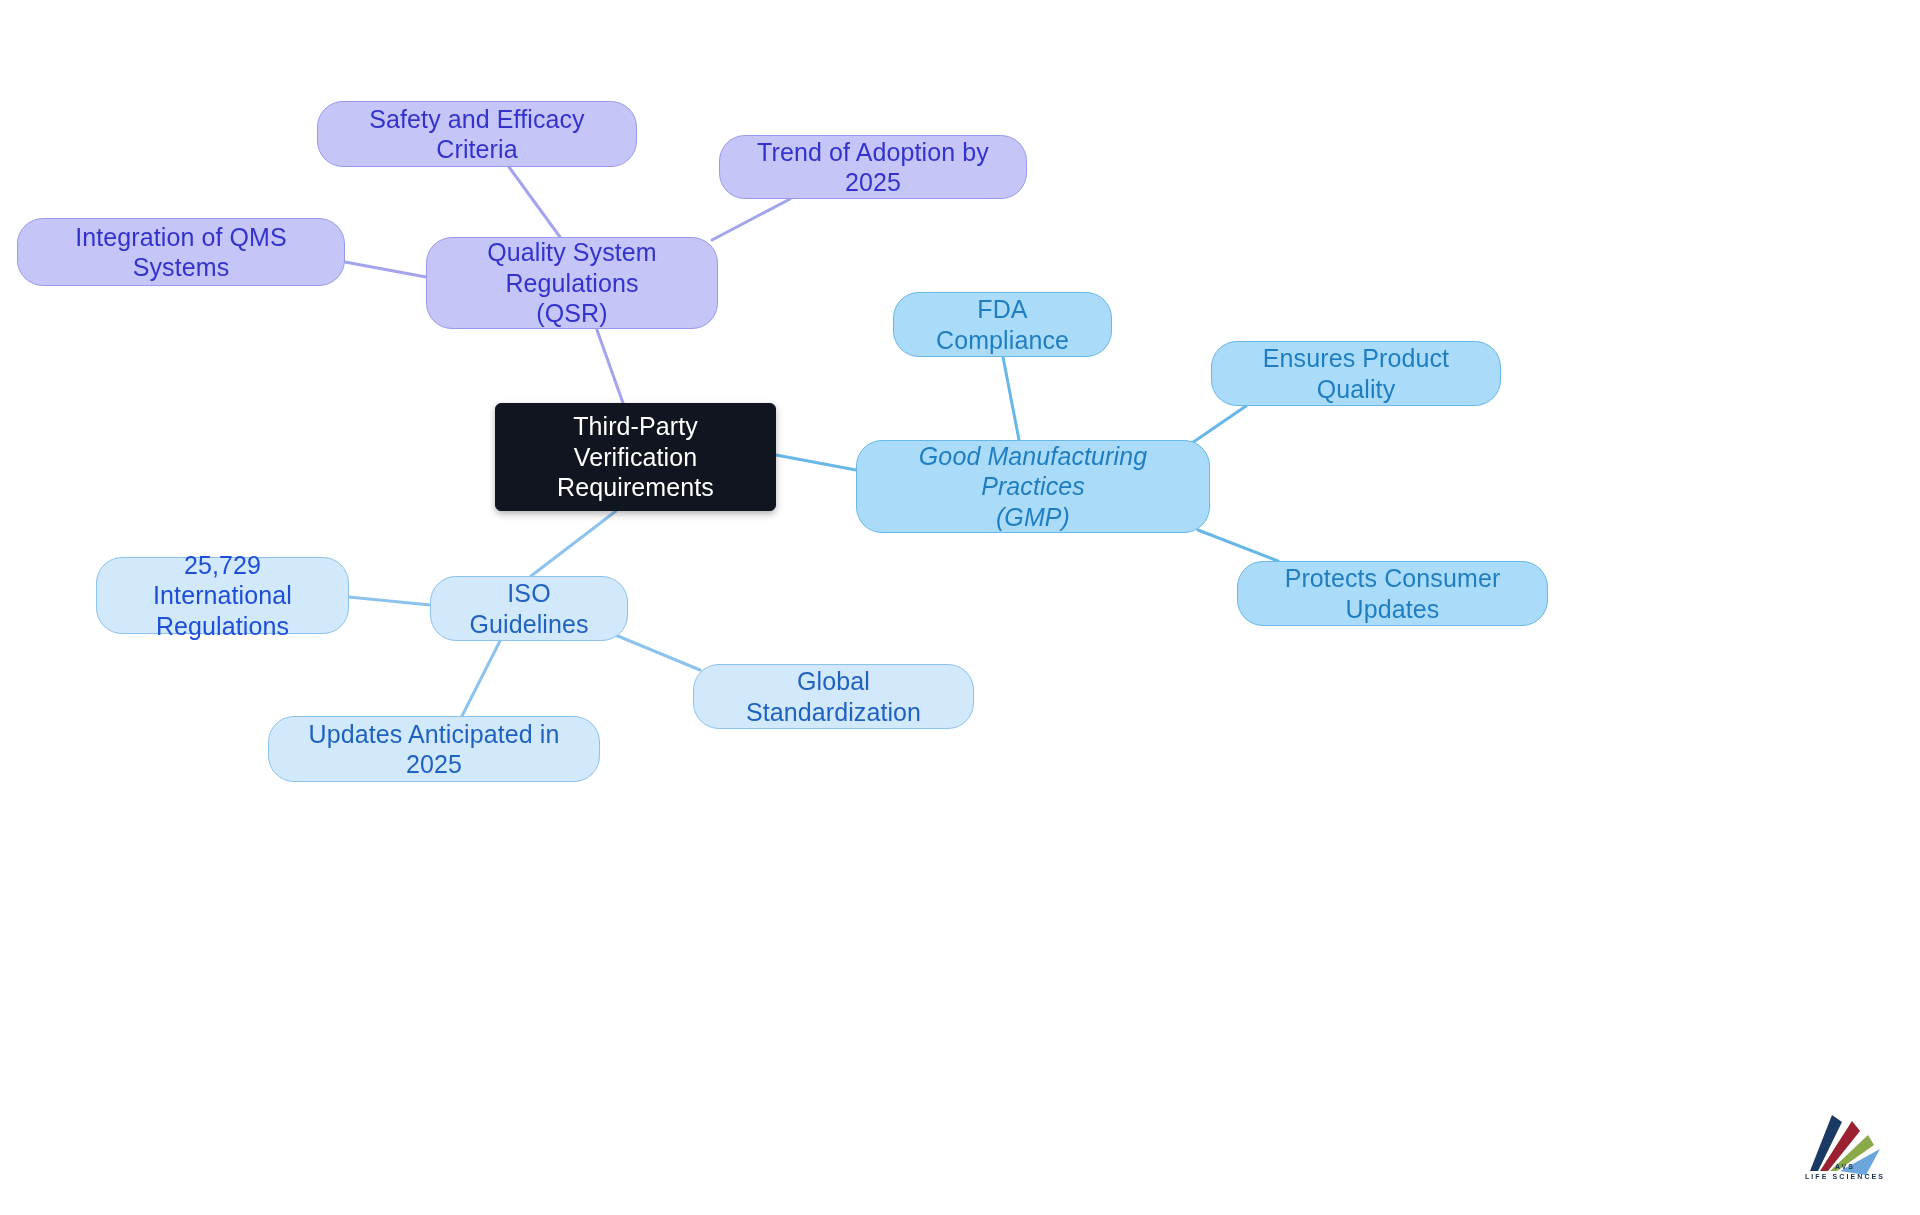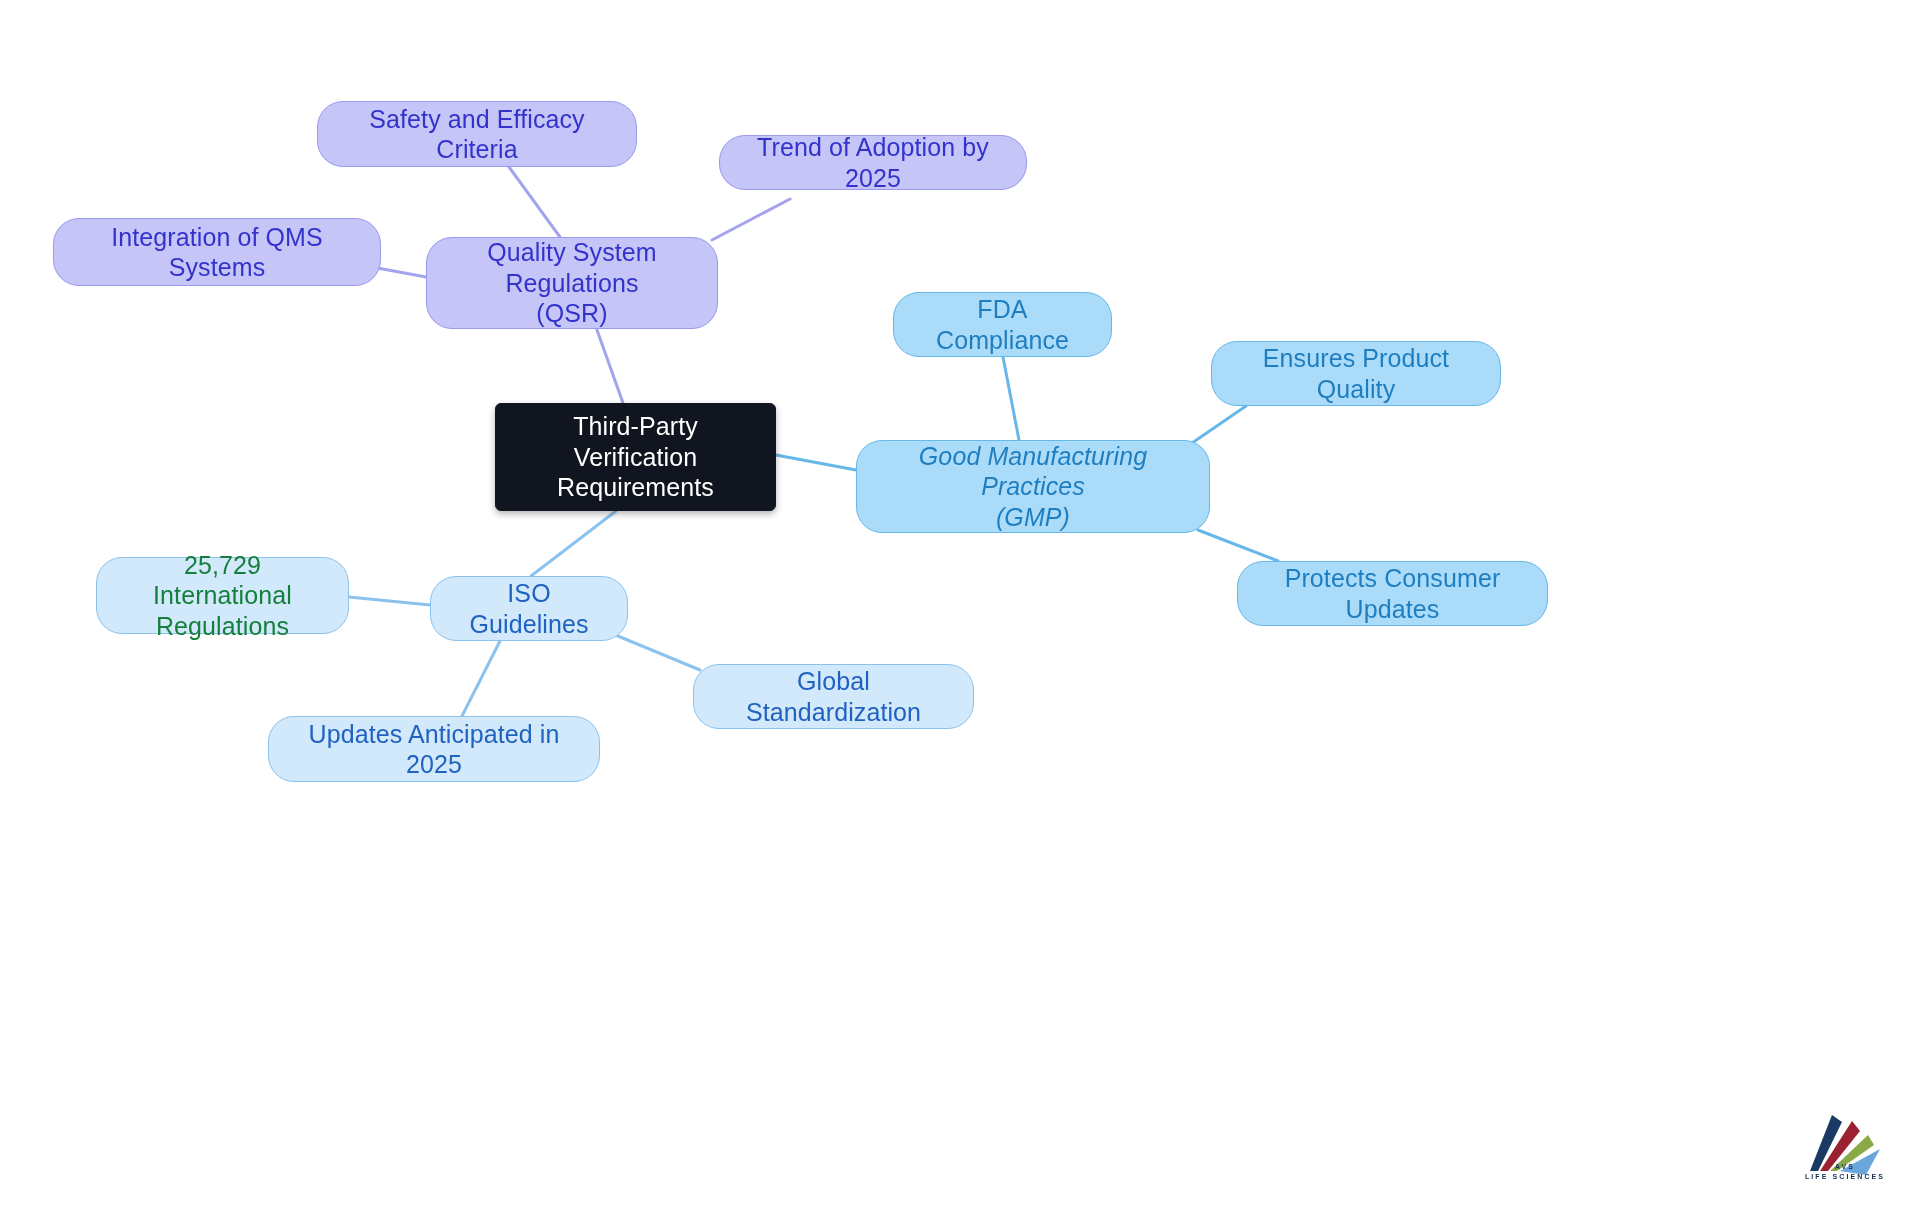--- a/index.html
+++ b/index.html
@@ -102,31 +102,31 @@
       <line x1="613" y1="634" x2="700" y2="670" stroke="#8cc3ee" stroke-width="3" stroke-linecap="round"></line>
       <line x1="500" y1="641" x2="462" y2="716" stroke="#8cc3ee" stroke-width="3" stroke-linecap="round"></line>
     </svg>
 
   <div class="node node-root" style="left: 495px; top: 403px; width: 281px; height: 108px; background: rgb(17, 21, 31); color: rgb(255, 255, 255); border-radius: 6px;">Third-Party Verification
 Requirements</div>
 
   <div class="node node-purple" style="left: 426px; top: 237px; width: 292px; height: 92px; background: rgb(197, 197, 248); border-color: rgb(153, 153, 238); color: rgb(51, 51, 204);">Quality System Regulations
 (QSR)</div>
   <div class="node node-purple" style="left: 317px; top: 101px; width: 320px; height: 66px; background: rgb(197, 197, 248); border-color: rgb(153, 153, 238); color: rgb(51, 51, 204);">Safety and Efficacy Criteria</div>
-  <div class="node node-purple" style="left: 719px; top: 135px; width: 308px; height: 55px; background: rgb(197, 197, 248); border-color: rgb(153, 153, 238); color: rgb(51, 51, 204);">Trend of Adoption by 2025</div>
-  <div class="node node-purple" style="left: 17px; top: 218px; width: 328px; height: 68px; background: rgb(197, 197, 248); border-color: rgb(153, 153, 238); color: rgb(51, 51, 204); margin-left: 36px;">Integration of QMS Systems</div>
+  <div class="node node-purple" style="left: 719px; top: 135px; width: 308px; height: 64px; background: rgb(197, 197, 248); border-color: rgb(153, 153, 238); color: rgb(51, 51, 204);">Trend of Adoption by 2025</div>
+  <div class="node node-purple" style="left: 17px; top: 218px; width: 328px; height: 68px; background: rgb(197, 197, 248); border-color: rgb(153, 153, 238); color: rgb(51, 51, 204);">Integration of QMS Systems</div>
 
   <div class="node node-blue" style="left: 856px; top: 440px; width: 354px; height: 93px; background: rgb(170, 220, 250); border-color: rgb(103, 183, 232); color: rgb(31, 126, 192); font-style: italic;">Good Manufacturing Practices
 (GMP)</div>
   <div class="node node-blue" style="left: 893px; top: 292px; width: 219px; height: 65px; background: rgb(170, 220, 250); border-color: rgb(103, 183, 232); color: rgb(31, 126, 192);">FDA Compliance</div>
   <div class="node node-blue" style="left: 1211px; top: 341px; width: 290px; height: 65px; background: rgb(170, 220, 250); border-color: rgb(103, 183, 232); color: rgb(31, 126, 192);">Ensures Product Quality</div>
   <div class="node node-blue" style="left: 1237px; top: 561px; width: 311px; height: 65px; background: rgb(170, 220, 250); border-color: rgb(103, 183, 232); color: rgb(31, 126, 192);">Protects Consumer Updates</div>
 
   <div class="node node-lightblue" style="left: 430px; top: 576px; width: 198px; height: 65px; background: rgb(210, 232, 251); border-color: rgb(140, 195, 238); color: rgb(31, 98, 192);">ISO Guidelines</div>
-  <div class="node node-lightblue" style="left: 96px; top: 557px; width: 253px; height: 77px; background: rgb(210, 232, 251); border-color: rgb(140, 195, 238); color: #15803d;">25,729 International
+  <div class="node node-lightblue" style="left: 96px; top: 557px; width: 253px; height: 77px; background: rgb(210, 232, 251); border-color: rgb(140, 195, 238); color: #1d4ed8;">25,729 International
 Regulations</div>
   <div class="node node-lightblue" style="left: 693px; top: 664px; width: 281px; height: 65px; background: rgb(210, 232, 251); border-color: rgb(140, 195, 238); color: rgb(31, 98, 192);">Global Standardization</div>
   <div class="node node-lightblue" style="left: 268px; top: 716px; width: 332px; height: 66px; background: rgb(210, 232, 251); border-color: rgb(140, 195, 238); color: rgb(31, 98, 192);">Updates Anticipated in 2025</div>
 
   <div id="logo" style="left: 1790px; top: 1105px;">
     <svg width="110" height="72" viewBox="0 0 110 72">
       <polygon id="logo-navy" points="20,66 42,10 52,17 28,66" fill="#1b3a63"></polygon>
       <polygon id="logo-red" points="30,66 62,16 70,26 38,66" fill="#9b2032"></polygon>
       <polygon id="logo-green" points="40,66 78,30 84,40 47,66" fill="#8aaa4a"></polygon>
       <polygon id="logo-blue" points="50,66 90,44 76,70" fill="#6aa5dc"></polygon>

